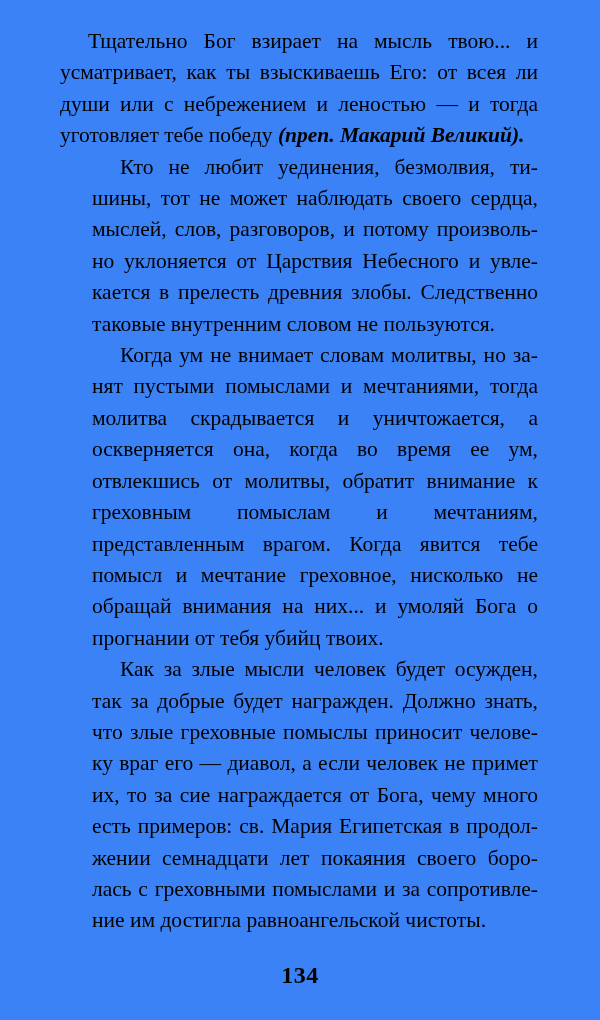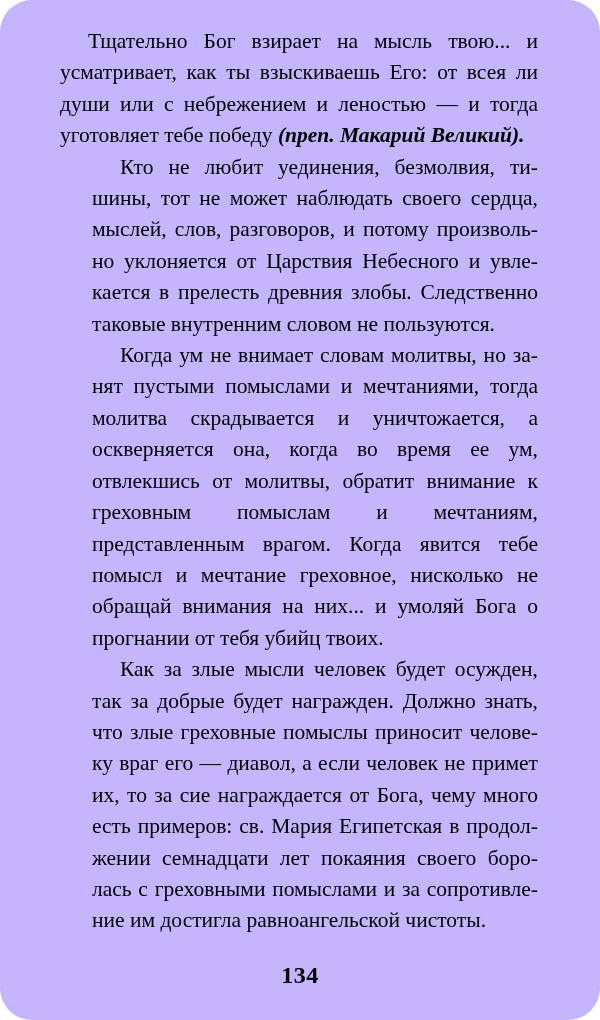--- a/index.html
+++ b/index.html
@@ -4,24 +4,23 @@
 <style>
   html, body {
     margin: 0;
     padding: 0;
     background: #ffffff;
   }
   .page {
     position: relative;
     width: 600px;
     height: 1020px;
-    background: #c4b5fd;
+    background: #3b82f6;
     box-sizing: border-box;
     overflow: hidden;
-    border-radius: 32px;
   }
   .text-block {
     position: absolute;
     left: 60px;
     top: 26px;
     width: 478px;
   }
   .para {
     font-family: "Liberation Serif", "DejaVu Serif", serif;
     font-size: 21.5px;

